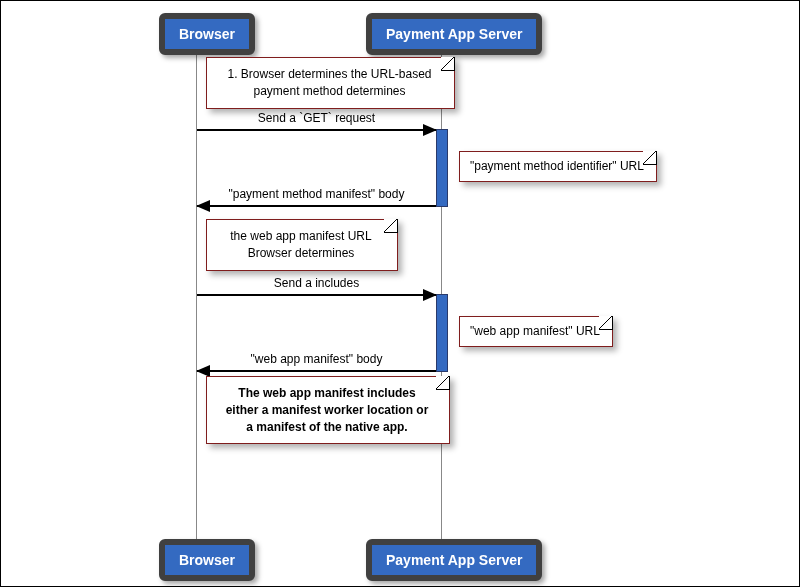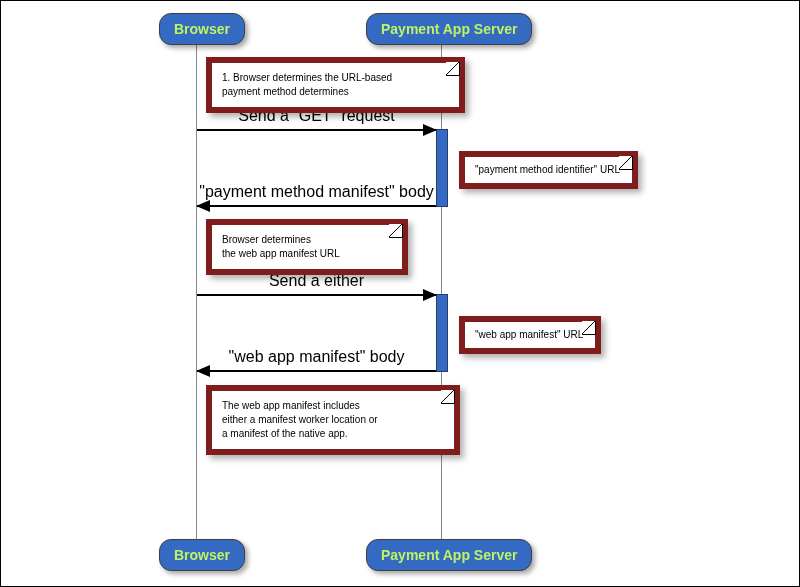--- a/index.html
+++ b/index.html
@@ -19,23 +19,23 @@
     width: 800px;
     height: 587px;
     border: 1px solid #000;
     box-sizing: border-box;
     background: #fff;
   }
   
   .participant {
     position: absolute;
     background: #346ac1;
-    color: #bef264;
-    border: 1px solid #404040;
-    border-radius: 12px;
+    color: #ffffff;
+    border: 6px solid #404040;
+    border-radius: 6px;
     padding: 7px 14px;
     font-size: 14px;
     font-weight: bold;
     text-align: center;
     box-shadow: 3px 3px 5px rgba(0,0,0,0.35);
     white-space: nowrap;
   }
   
   .lifeline {
     position: absolute;
@@ -82,33 +82,34 @@
     border-top: 6px solid transparent;
     border-bottom: 6px solid transparent;
     border-right: 14px solid #000;
   }
   .msg .label {
     position: absolute;
     left: 0;
     right: 0;
     bottom: 4px;
     text-align: center;
-    font-size: 16px;
+    font-size: 12px;
     white-space: nowrap;
   }
   
   .note {
     position: absolute;
     background: #fff;
-    border: 6px solid #7f1d1d;
-    font-size: 10px;
+    border: 1px solid #7f1d1d;
+    font-size: 12px;
     line-height: 1.4;
     padding: 8px 12px 8px 10px;
     box-shadow: 4px 4px 6px rgba(0,0,0,0.3);
     z-index: 4;
+    text-align: center;
   }
   .note .dogear {
     position: absolute;
     top: -1px;
     right: -1px;
     width: 14px;
     height: 14px;
     background: #fff;
   }
   .note .dogear::before {
@@ -172,44 +173,44 @@
   </div>
 
   <div class="msg left" style="left:196px; top:204px; width:239px;">
     <div class="label">"payment method manifest" body</div>
     <div class="line"></div>
     <div class="arrowhead"></div>
   </div>
 
   <div class="note" style="left:205px; top:218px; width:168px;">
     <div class="dogear"></div>
+    <div>the web app manifest URL</div>
     <div>Browser determines</div>
-    <div>the web app manifest URL</div>
   </div>
 
   <div class="msg right" style="left:196px; top:293px; width:239px;">
-    <div class="label">Send a either</div>
+    <div class="label">Send a includes</div>
     <div class="line"></div>
     <div class="arrowhead"></div>
   </div>
 
   <div class="activation" style="left:435px; top:293px; height:76px;"></div>
 
   <div class="note sidenote" style="left:458px; top:315px;">
     <div class="dogear"></div>
     <span>"web app manifest" URL</span>
   </div>
 
   <div class="msg left" style="left:196px; top:369px; width:239px;">
     <div class="label">"web app manifest" body</div>
     <div class="line"></div>
     <div class="arrowhead"></div>
   </div>
 
-  <div class="note" style="left:205px; top:384px; width:220px;">
+  <div class="note" style="left:205px; top:375px; width:220px;font-weight:bold;">
     <div class="dogear"></div>
     <div>The web app manifest includes</div>
     <div>either a manifest worker location or</div>
     <div>a manifest of the native app.</div>
   </div>
 
   <div class="participant" style="left:158px; top:538px;">
     <span>Browser</span>
   </div>
   <div class="participant" style="left:365px; top:538px;">

